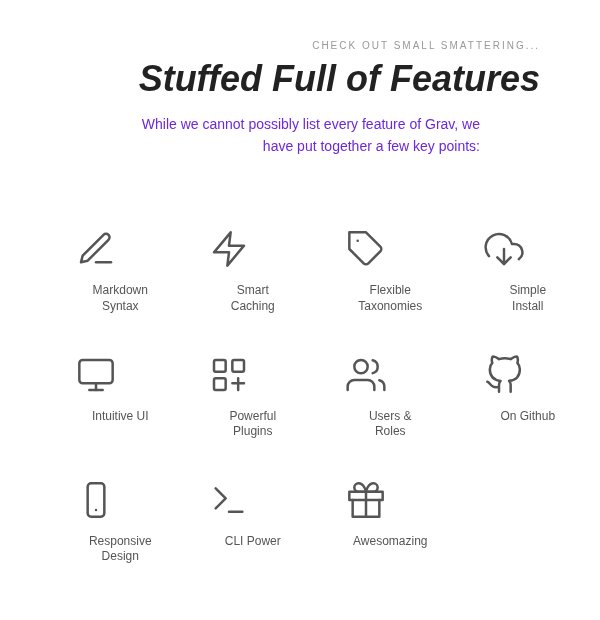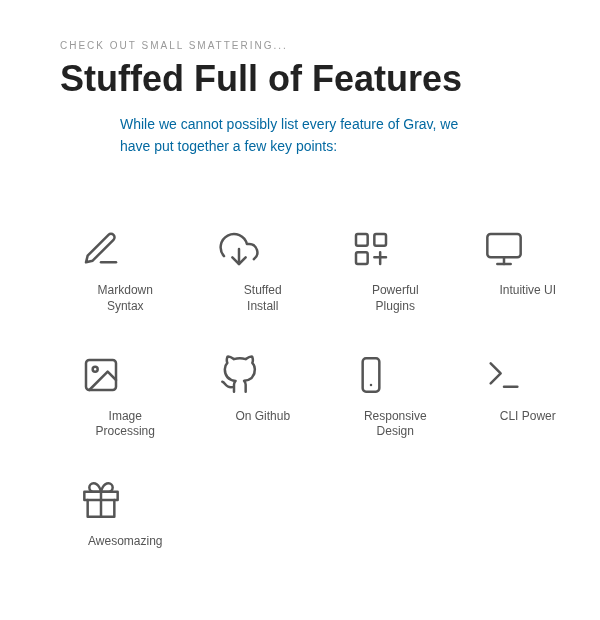--- a/index.html
+++ b/index.html
@@ -4,44 +4,45 @@
   <style>
     * { box-sizing: border-box; margin: 0; padding: 0; }
     body {
       font-family: 'Arial', sans-serif;
       background: #fff;
       width: 600px;
       min-height: 620px;
     }
 
     .header-section {
-      text-align: left;
+      text-align: right;
       padding: 40px 60px 30px;
       background: #fff;
     }
 
     .eyebrow {
       font-size: 10px;
       letter-spacing: 2px;
       color: #999;
       text-transform: uppercase;
       margin-bottom: 8px;
     }
 
     .main-title {
       font-size: 36px;
       font-weight: 900;
       color: #222;
       margin-bottom: 14px;
       line-height: 1.1;
+      font-style: italic;
     }
 
     .subtitle {
       font-size: 14px;
-      color: #0369a1;
+      color: #6d28d9;
       line-height: 1.6;
       max-width: 360px;
       margin: 0 auto;
     }
 
     .features-grid {
       display: grid;
       grid-template-columns: repeat(4, 1fr);
       gap: 0;
       padding: 20px 30px 30px;
@@ -97,57 +98,75 @@
         <svg viewBox="0 0 24 24">
           <path d="M12 20h9"></path>
           <path d="M16.5 3.5a2.121 2.121 0 013 3L7 19l-4 1 1-4L16.5 3.5z"></path>
         </svg>
       </div>
       <span class="feature-label">Markdown Syntax</span>
     </div>
     <div class="feature-item">
       <div class="feature-icon">
         <svg viewBox="0 0 24 24">
+          <polygon points="13 2 3 14 12 14 11 22 21 10 12 10 13 2"></polygon>
+        </svg>
+      </div>
+      <span class="feature-label">Smart Caching</span>
+    </div>
+    <div class="feature-item">
+      <div class="feature-icon">
+        <svg viewBox="0 0 24 24">
+          <path d="M20.59 13.41l-7.17 7.17a2 2 0 01-2.83 0L2 12V2h10l8.59 8.59a2 2 0 010 2.82z"></path>
+          <line x1="7" y1="7" x2="7.01" y2="7"></line>
+        </svg>
+      </div>
+      <span class="feature-label">Flexible Taxonomies</span>
+    </div>
+    <div class="feature-item">
+      <div class="feature-icon">
+        <svg viewBox="0 0 24 24">
           <polyline points="8 17 12 21 16 17"></polyline>
           <line x1="12" y1="12" x2="12" y2="21"></line>
           <path d="M20.88 18.09A5 5 0 0018 9h-1.26A8 8 0 103 16.29"></path>
         </svg>
       </div>
-      <span class="feature-label">Stuffed Install</span>
+      <span class="feature-label">Simple Install</span>
+    </div>
+    <div class="feature-item">
+      <div class="feature-icon">
+        <svg viewBox="0 0 24 24">
+          <rect x="2" y="3" width="20" height="14" rx="2"></rect>
+          <line x1="8" y1="21" x2="16" y2="21"></line>
+          <line x1="12" y1="17" x2="12" y2="21"></line>
+        </svg>
+      </div>
+      <span class="feature-label">Intuitive UI</span>
     </div>
     <div class="feature-item">
       <div class="feature-icon">
         <svg viewBox="0 0 24 24">
           <rect x="3" y="3" width="7" height="7" rx="1"></rect>
           <rect x="14" y="3" width="7" height="7" rx="1"></rect>
           <rect x="3" y="14" width="7" height="7" rx="1"></rect>
           <path d="M14 17h7M17.5 14v7"></path>
         </svg>
       </div>
       <span class="feature-label">Powerful Plugins</span>
     </div>
     <div class="feature-item">
       <div class="feature-icon">
         <svg viewBox="0 0 24 24">
-          <rect x="2" y="3" width="20" height="14" rx="2"></rect>
-          <line x1="8" y1="21" x2="16" y2="21"></line>
-          <line x1="12" y1="17" x2="12" y2="21"></line>
-        </svg>
-      </div>
-      <span class="feature-label">Intuitive UI</span>
-    </div>
-    <div class="feature-item">
-      <div class="feature-icon">
-        <svg viewBox="0 0 24 24">
-          <rect x="3" y="3" width="18" height="18" rx="2"></rect>
-          <circle cx="8.5" cy="8.5" r="1.5"></circle>
-          <polyline points="21 15 16 10 5 21"></polyline>
-        </svg>
-      </div>
-      <span class="feature-label">Image Processing</span>
+          <path d="M17 21v-2a4 4 0 00-4-4H5a4 4 0 00-4 4v2"></path>
+          <circle cx="9" cy="7" r="4"></circle>
+          <path d="M23 21v-2a4 4 0 00-3-3.87"></path>
+          <path d="M16 3.13a4 4 0 010 7.75"></path>
+        </svg>
+      </div>
+      <span class="feature-label">Users &amp; Roles</span>
     </div>
     <div class="feature-item">
       <div class="feature-icon">
         <svg viewBox="0 0 24 24">
           <path d="M9 19c-5 1.5-5-2.5-7-3m14 6v-3.87a3.37 3.37 0 00-.94-2.61c3.14-.35 6.44-1.54 6.44-7A5.44 5.44 0 0020 4.77 5.07 5.07 0 0019.91 1S18.73.65 16 2.48a13.38 13.38 0 00-7 0C6.27.65 5.09 1 5.09 1A5.07 5.07 0 005 4.77a5.44 5.44 0 00-1.5 3.78c0 5.42 3.3 6.61 6.44 7A3.37 3.37 0 009 18.13V22"></path>
         </svg>
       </div>
       <span class="feature-label">On Github</span>
     </div>
     <div class="feature-item">

